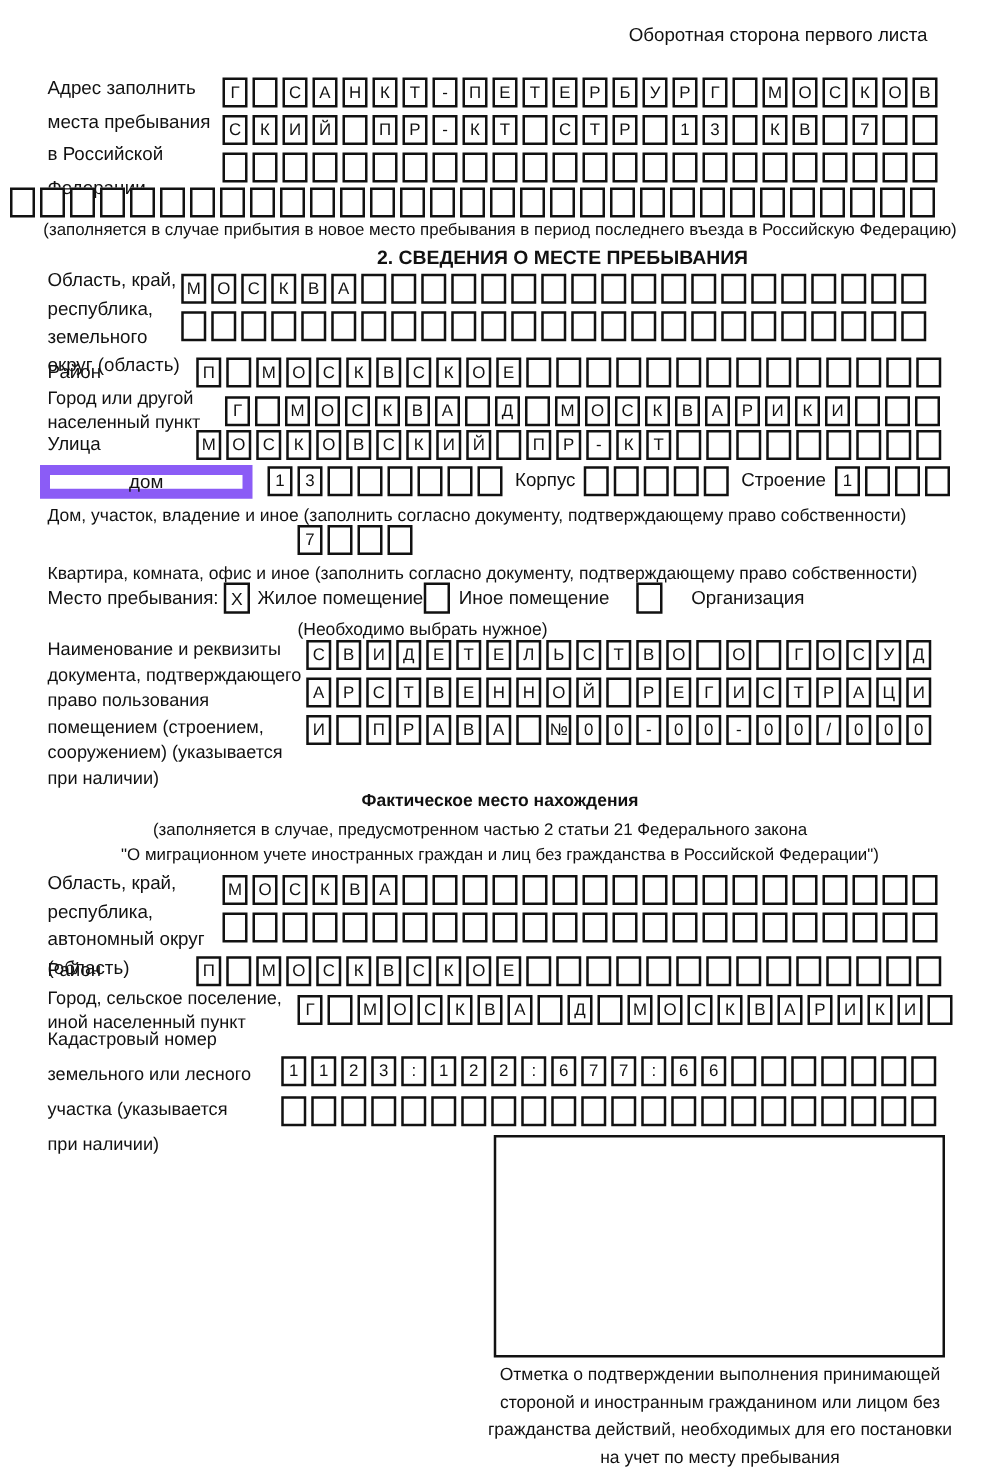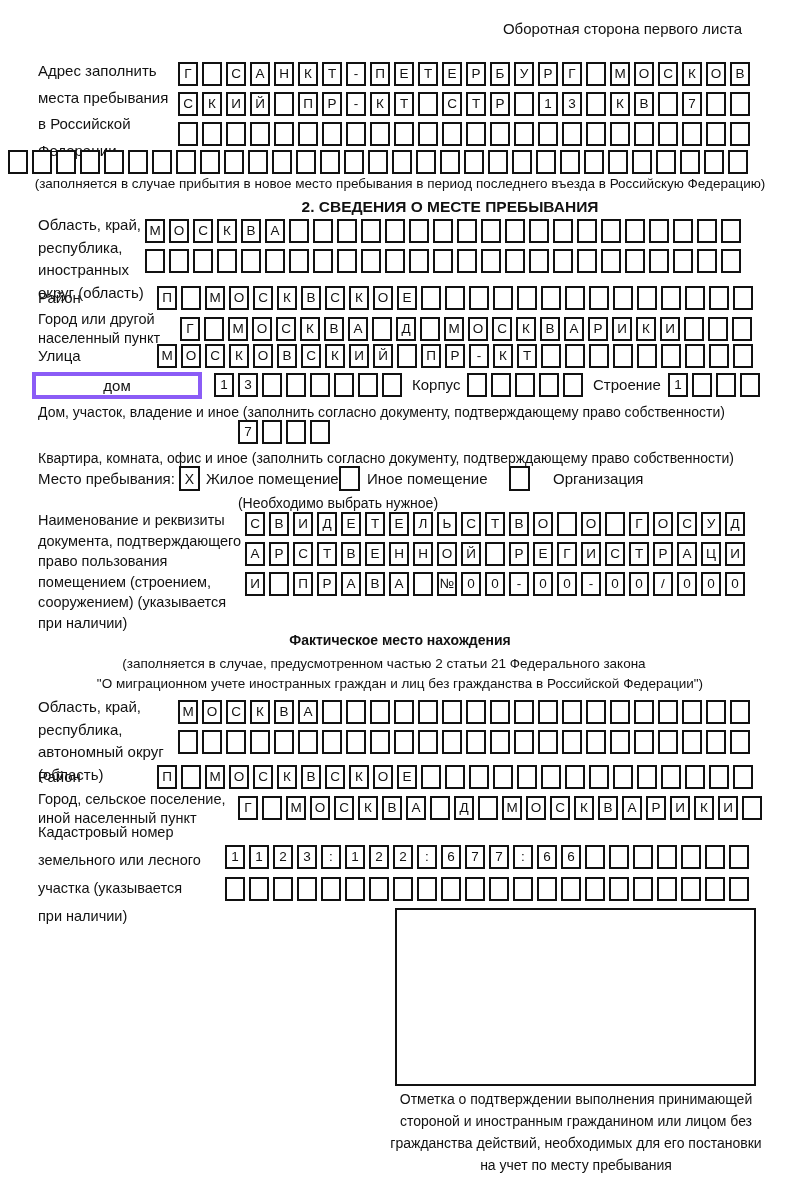--- a/index.html
+++ b/index.html
@@ -18,21 +18,21 @@
     border:2px solid #111;background:#fff;
     display:flex;align-items:center;justify-content:center;
     font-size:13.5px;line-height:1;
   }
   .cbox{
     position:absolute;box-sizing:border-box;width:21px;height:25px;
     border:2px solid #111;background:#fff;
     display:flex;align-items:center;justify-content:center;font-size:14px;
   }
   .wbox{
-    position:absolute;box-sizing:border-box;height:27px;border:4px solid #8b5cf6;
+    position:absolute;box-sizing:border-box;height:27px;border:8px solid #8b5cf6;
     display:flex;align-items:center;justify-content:center;font-size:15px;background:#fff;
   }
   .inline-lbl{position:absolute;font-size:15px;white-space:nowrap;}
   .stampbox{position:absolute;border:2.5px solid #111;background:#fff;}
 </style>
 </head>
 <body>
 
 <div id="page">
 
@@ -155,21 +155,21 @@
       <span class="cell"></span>
       <span class="cell"></span>
     </div>
   <div class="cap center" style="left:0;top:176px;width:800px">(заполняется в случае прибытия в новое место пребывания в период последнего въезда в Российскую Федерацию)</div>
 
   <div class="hdr" style="left:100px;top:198px;width:700px">2. СВЕДЕНИЯ О МЕСТЕ ПРЕБЫВАНИЯ</div>
 
   <div class="lbl" style="left:38px;top:214px;line-height:22.5px">
     <div>Область, край,</div>
     <div>республика,</div>
-    <div>иностранных</div>
+    <div>земельного</div>
     <div>округ (область)</div>
   </div>
   <div class="cellrow" style="left:145px;top:219px">
       <span class="cell">М</span>
       <span class="cell">О</span>
       <span class="cell">С</span>
       <span class="cell">К</span>
       <span class="cell">В</span>
       <span class="cell">А</span>
       <span class="cell"></span>

